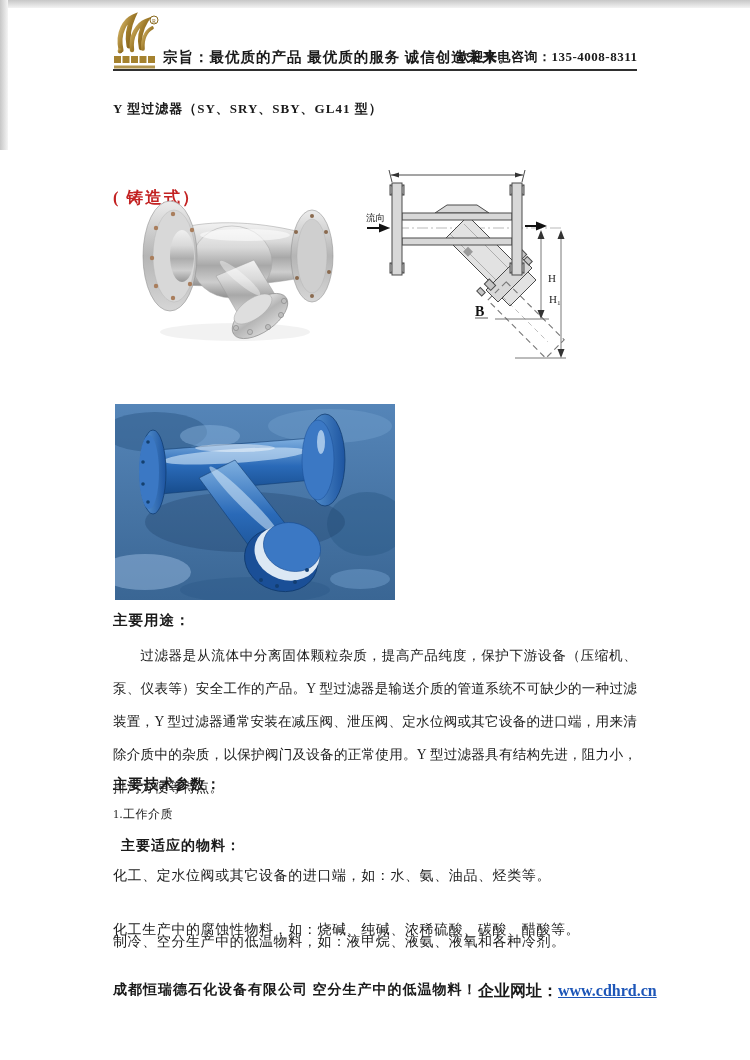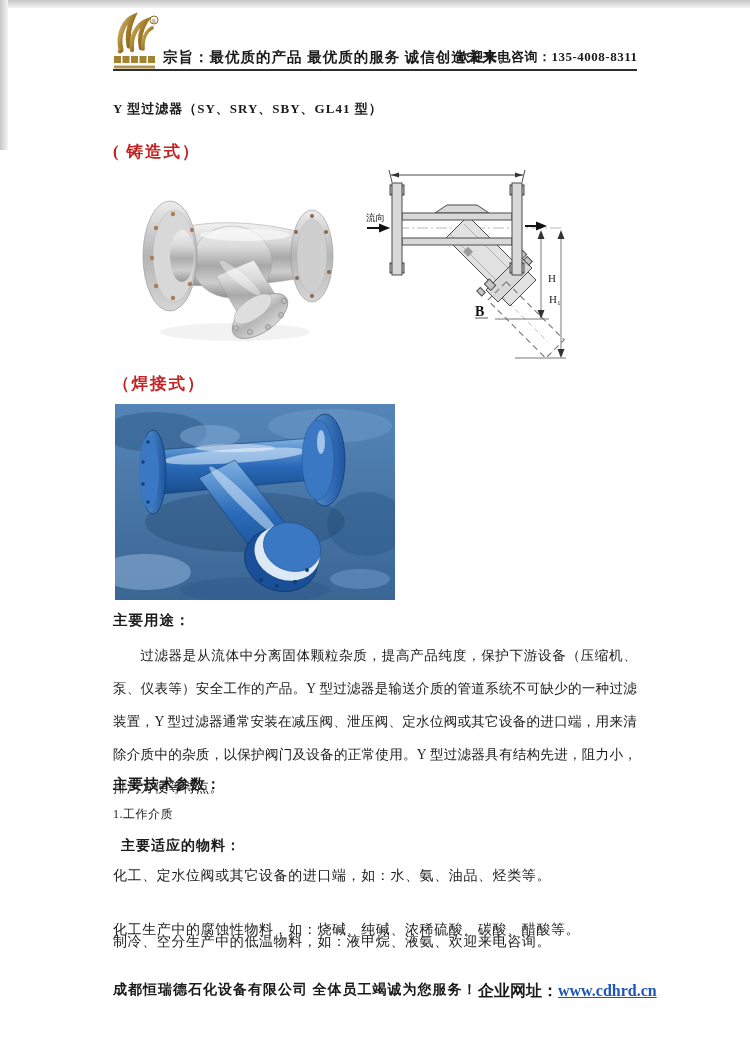--- a/index.html
+++ b/index.html
@@ -9,21 +9,21 @@
   }
   .edge-top{position:absolute;left:0;top:0;width:750px;height:8px;
     background:linear-gradient(#c7c7c7,#f3f3f3);}
   .edge-left{position:absolute;left:0;top:0;width:8px;height:150px;
     background:linear-gradient(90deg,#c7c7c7,#f5f5f5);}
   .abs{position:absolute;}
   .motto{left:163px;top:48px;font-size:14.5px;font-weight:bold;letter-spacing:1px;}
   .hotline{left:457px;top:48px;font-size:13px;font-weight:bold;letter-spacing:.5px;}
   .header-rule{left:113px;top:69px;width:524px;height:2px;background:#2f2f2f;}
   .doc-title{left:113px;top:100px;font-size:13px;font-weight:bold;letter-spacing:1px;}
-  .red-label{font-size:16.5px;font-weight:bold;color:#c32222;letter-spacing:2px;}
+  .red-label{font-size:16.5px;font-weight:bold;color:#c32222;letter-spacing:2px;margin-top:46px;}
   .cast{left:113px;top:141px;}
   .welded{left:113px;top:373px;}
   .photo{display:block;}
   .photo1{left:140px;top:180px;}
   .diagram{left:365px;top:166px;}
   .photo2{left:115px;top:404px;}
   .h-usage{left:113px;top:611px;font-size:14.5px;font-weight:bold;letter-spacing:1px;}
   .usage-par{left:113px;top:639px;width:524px;font-size:13.6px;line-height:33px;
     text-align:justify;text-indent:2em;letter-spacing:.2px;}
   .h-specs{left:113px;top:775px;font-size:14.5px;font-weight:bold;letter-spacing:1px;}
@@ -276,18 +276,18 @@
 </svg>
 
 <div class="abs h-usage">主要用途：</div>
 <div class="abs usage-par">过滤器是从流体中分离固体颗粒杂质，提高产品纯度，保护下游设备（压缩机、泵、仪表等）安全工作的产品。Y 型过滤器是输送介质的管道系统不可缺少的一种过滤装置，Y 型过滤器通常安装在减压阀、泄压阀、定水位阀或其它设备的进口端，用来清除介质中的杂质，以保护阀门及设备的正常使用。Y 型过滤器具有结构先进，阻力小，排污方便等特点。</div>
 
 <div class="abs h-specs">主要技术参数：</div>
 <div class="abs item-medium">1.工作介质</div>
 <div class="abs materials-label">主要适应的物料：</div>
 <div class="abs mat-line mat0">化工、定水位阀或其它设备的进口端，如：水、氨、油品、烃类等。</div>
 <div class="abs mat-line mat1">化工生产中的腐蚀性物料，如：烧碱、纯碱、浓稀硫酸、碳酸、醋酸等。</div>
-<div class="abs mat-line mat2">制冷、空分生产中的低温物料，如：液甲烷、液氨、欢迎来电咨询。</div>
-
-<div class="abs footer-company">成都恒瑞德石化设备有限公司  全体员工竭诚为您服务！</div>
+<div class="abs mat-line mat2">制冷、空分生产中的低温物料，如：液甲烷、液氨、液氧和各种冷剂。</div>
+
+<div class="abs footer-company">成都恒瑞德石化设备有限公司  空分生产中的低温物料！</div>
 <div class="abs footer-site">
   <span>企业网址：</span><a href="#">www.cdhrd.cn</a>
 </div>
 
 </body></html>

